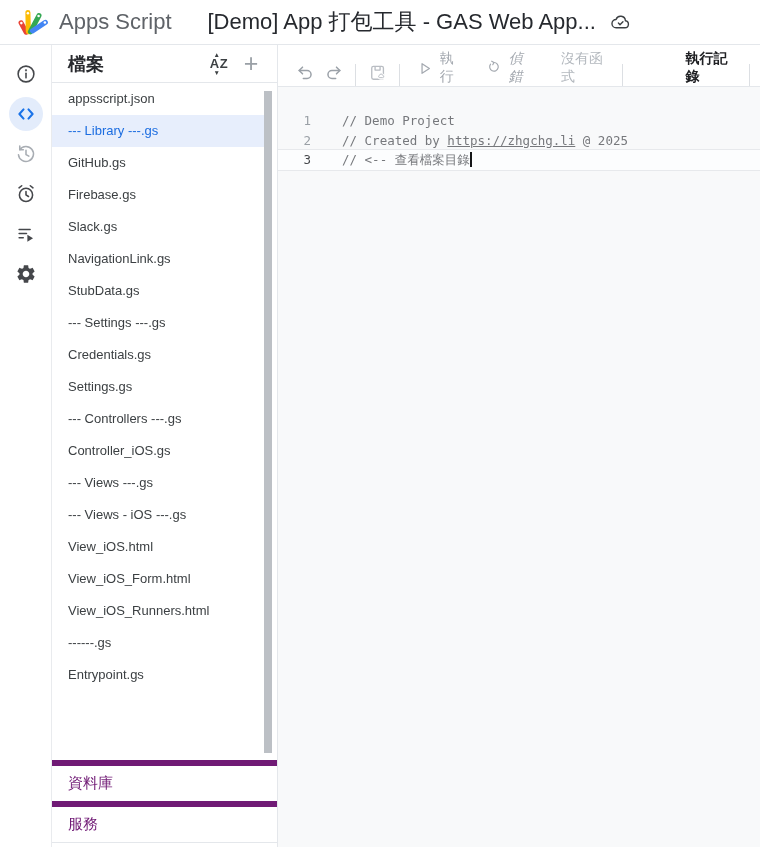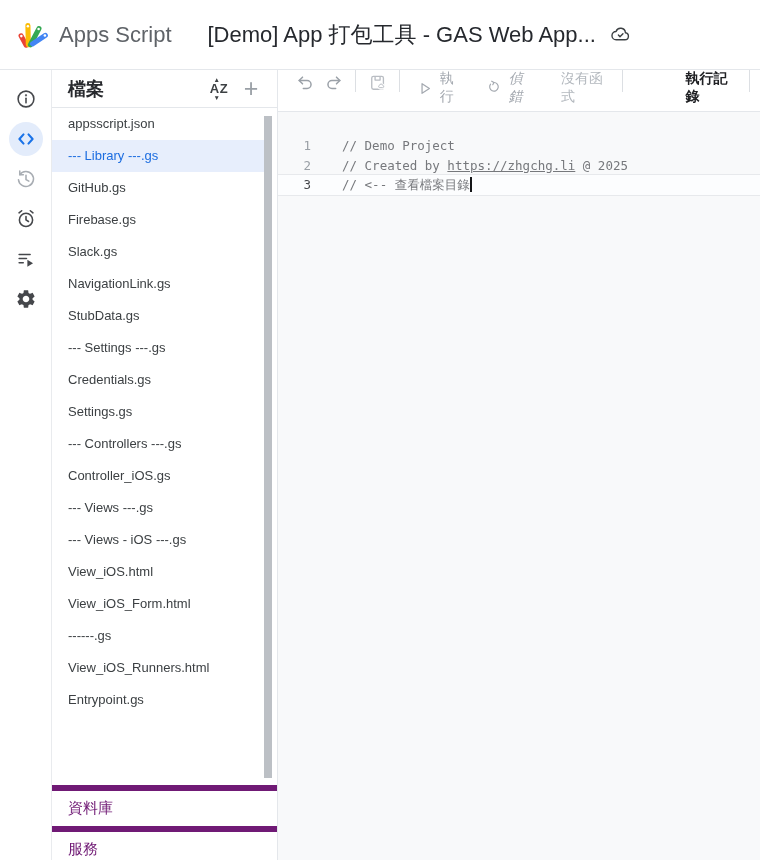--- a/index.html
+++ b/index.html
@@ -3,21 +3,21 @@
 <meta charset="utf-8">
 <style>
   * { box-sizing: border-box; }
   html,body { margin:0; padding:0; }
   body {
     width:760px; height:860px; overflow:hidden;
     background:#fff; color:#202124;
     font-family:"Liberation Sans", sans-serif;
   }
   
-  .header { height:70px; border-bottom:1px solid #e4e7eb; display:flex; align-items:center; padding:0 16px; background:#fff; }
+  .header { height:45px; border-bottom:1px solid #e4e7eb; display:flex; align-items:center; padding:0 16px; background:#fff; }
   .logo { width:34px; height:34px; margin-right:9px; flex:none; }
   .app-name { font-size:22px; color:#5f6368; white-space:nowrap; }
   .doc-title { font-size:22px; color:#26292e; white-space:nowrap; margin-left:36px; }
   .cloud-wrap { margin-left:14px; display:flex; align-items:center; }
   
   .main { display:flex; height:802px; }
   
   .rail { width:52px; border-right:1px solid #e9ebee; padding-top:12px; display:flex; flex-direction:column; align-items:center; gap:6px; background:#fff; flex:none; }
   .rail-btn { width:34px; height:34px; border-radius:50%; display:flex; align-items:center; justify-content:center; cursor:pointer; }
   .rail-btn.selected { background:#e3ecfb; }
@@ -30,21 +30,21 @@
   .az-btn .caret-up { top:1px; } .az-btn .caret-dn { bottom:1px; }
   .add-btn { width:26px; height:26px; margin-left:6px; display:flex; align-items:center; justify-content:center; font-size:25px; font-weight:300; color:#9aa0a6; cursor:pointer; line-height:1; }
   .file-list { position:relative; height:677px; flex:none; }
   .file-item { height:32px; line-height:32px; width:213px; padding-left:16px; font-size:13px; color:#3c4043; white-space:nowrap; overflow:hidden; cursor:pointer; }
   .file-item.selected { background:#e7eefc; color:#1c6de0; }
   .scroll-thumb { position:absolute; top:8px; right:5px; width:8px; height:662px; background:#bcc0c5; cursor:pointer; }
   .sections { border-bottom:1px solid #e4e7eb; }
   .section-row { height:41px; border-top:6px solid #701a75; display:flex; align-items:center; padding-left:16px; font-size:15px; color:#701a75; cursor:pointer; }
   
   .editor-col { flex:1; min-width:0; display:flex; flex-direction:column; }
-  .toolbar { height:42px; border-bottom:1px solid #e4e7eb; background:#fff; display:flex; align-items:flex-start; padding-left:15px; flex:none; }
+  .toolbar { height:42px; border-bottom:1px solid #e4e7eb; background:#fff; display:flex; align-items:flex-end; padding-left:15px; flex:none; }
   .tb-icon-btn { width:26px; height:26px; display:flex; align-items:center; justify-content:center; cursor:pointer; }
   .tb-icon-btn + .tb-icon-btn { margin-left:6px; }
   .tb-divider { width:1px; height:22px; background:#dcdfe3; margin:0 10px; flex:none; }
   .tb-btn { display:flex; align-items:center; gap:7px; font-size:14px; color:#a4a9b0; cursor:pointer; }
   .run-btn { margin-left:8px; }
   .debug-btn { margin-left:22px;font-style:italic; }
   .fn-selector { margin-left:28px; font-size:14px; color:#b3b8be; cursor:pointer;font-family:Liberation Serif, serif; }
   .log-btn { margin-left:48px; font-size:14px; font-weight:700; color:#202124; cursor:pointer; padding:0 4px; }
   .log-divider { margin-left:12px; }
   
@@ -155,22 +155,22 @@
         <div class="file-item">StubData.gs</div>
         <div class="file-item">--- Settings ---.gs</div>
         <div class="file-item">Credentials.gs</div>
         <div class="file-item">Settings.gs</div>
         <div class="file-item">--- Controllers ---.gs</div>
         <div class="file-item">Controller_iOS.gs</div>
         <div class="file-item">--- Views ---.gs</div>
         <div class="file-item">--- Views - iOS ---.gs</div>
         <div class="file-item">View_iOS.html</div>
         <div class="file-item">View_iOS_Form.html</div>
+        <div class="file-item">View_iOS_Runners.html</div>
         <div class="file-item">------.gs</div>
-        <div class="file-item">View_iOS_Runners.html</div>
         <div class="file-item">Entrypoint.gs</div>
         <div class="scroll-thumb"></div>
     </div>
     <div class="sections">
 
     <div class="section-row">資料庫</div>
         <div class="section-row">服務</div>
       </div>
   </div>
 

